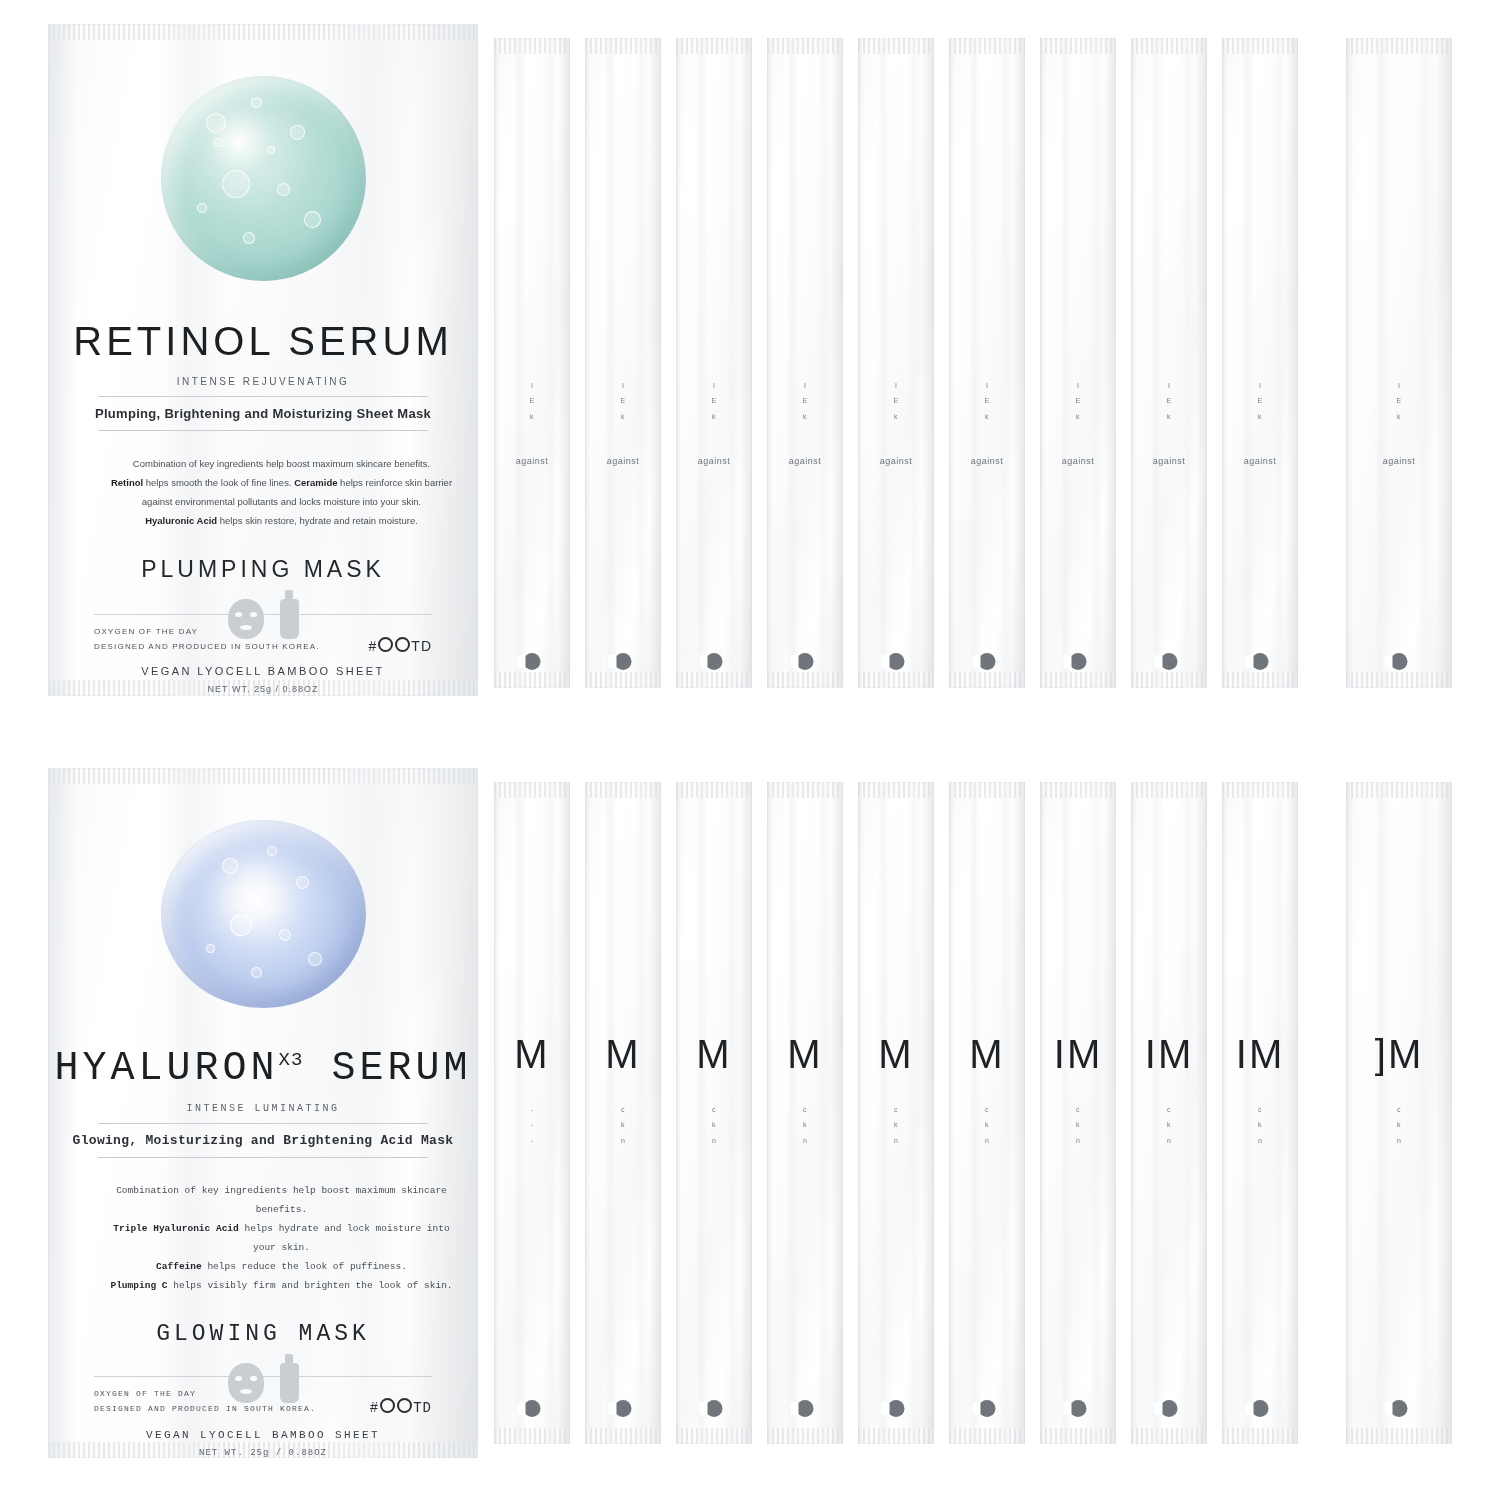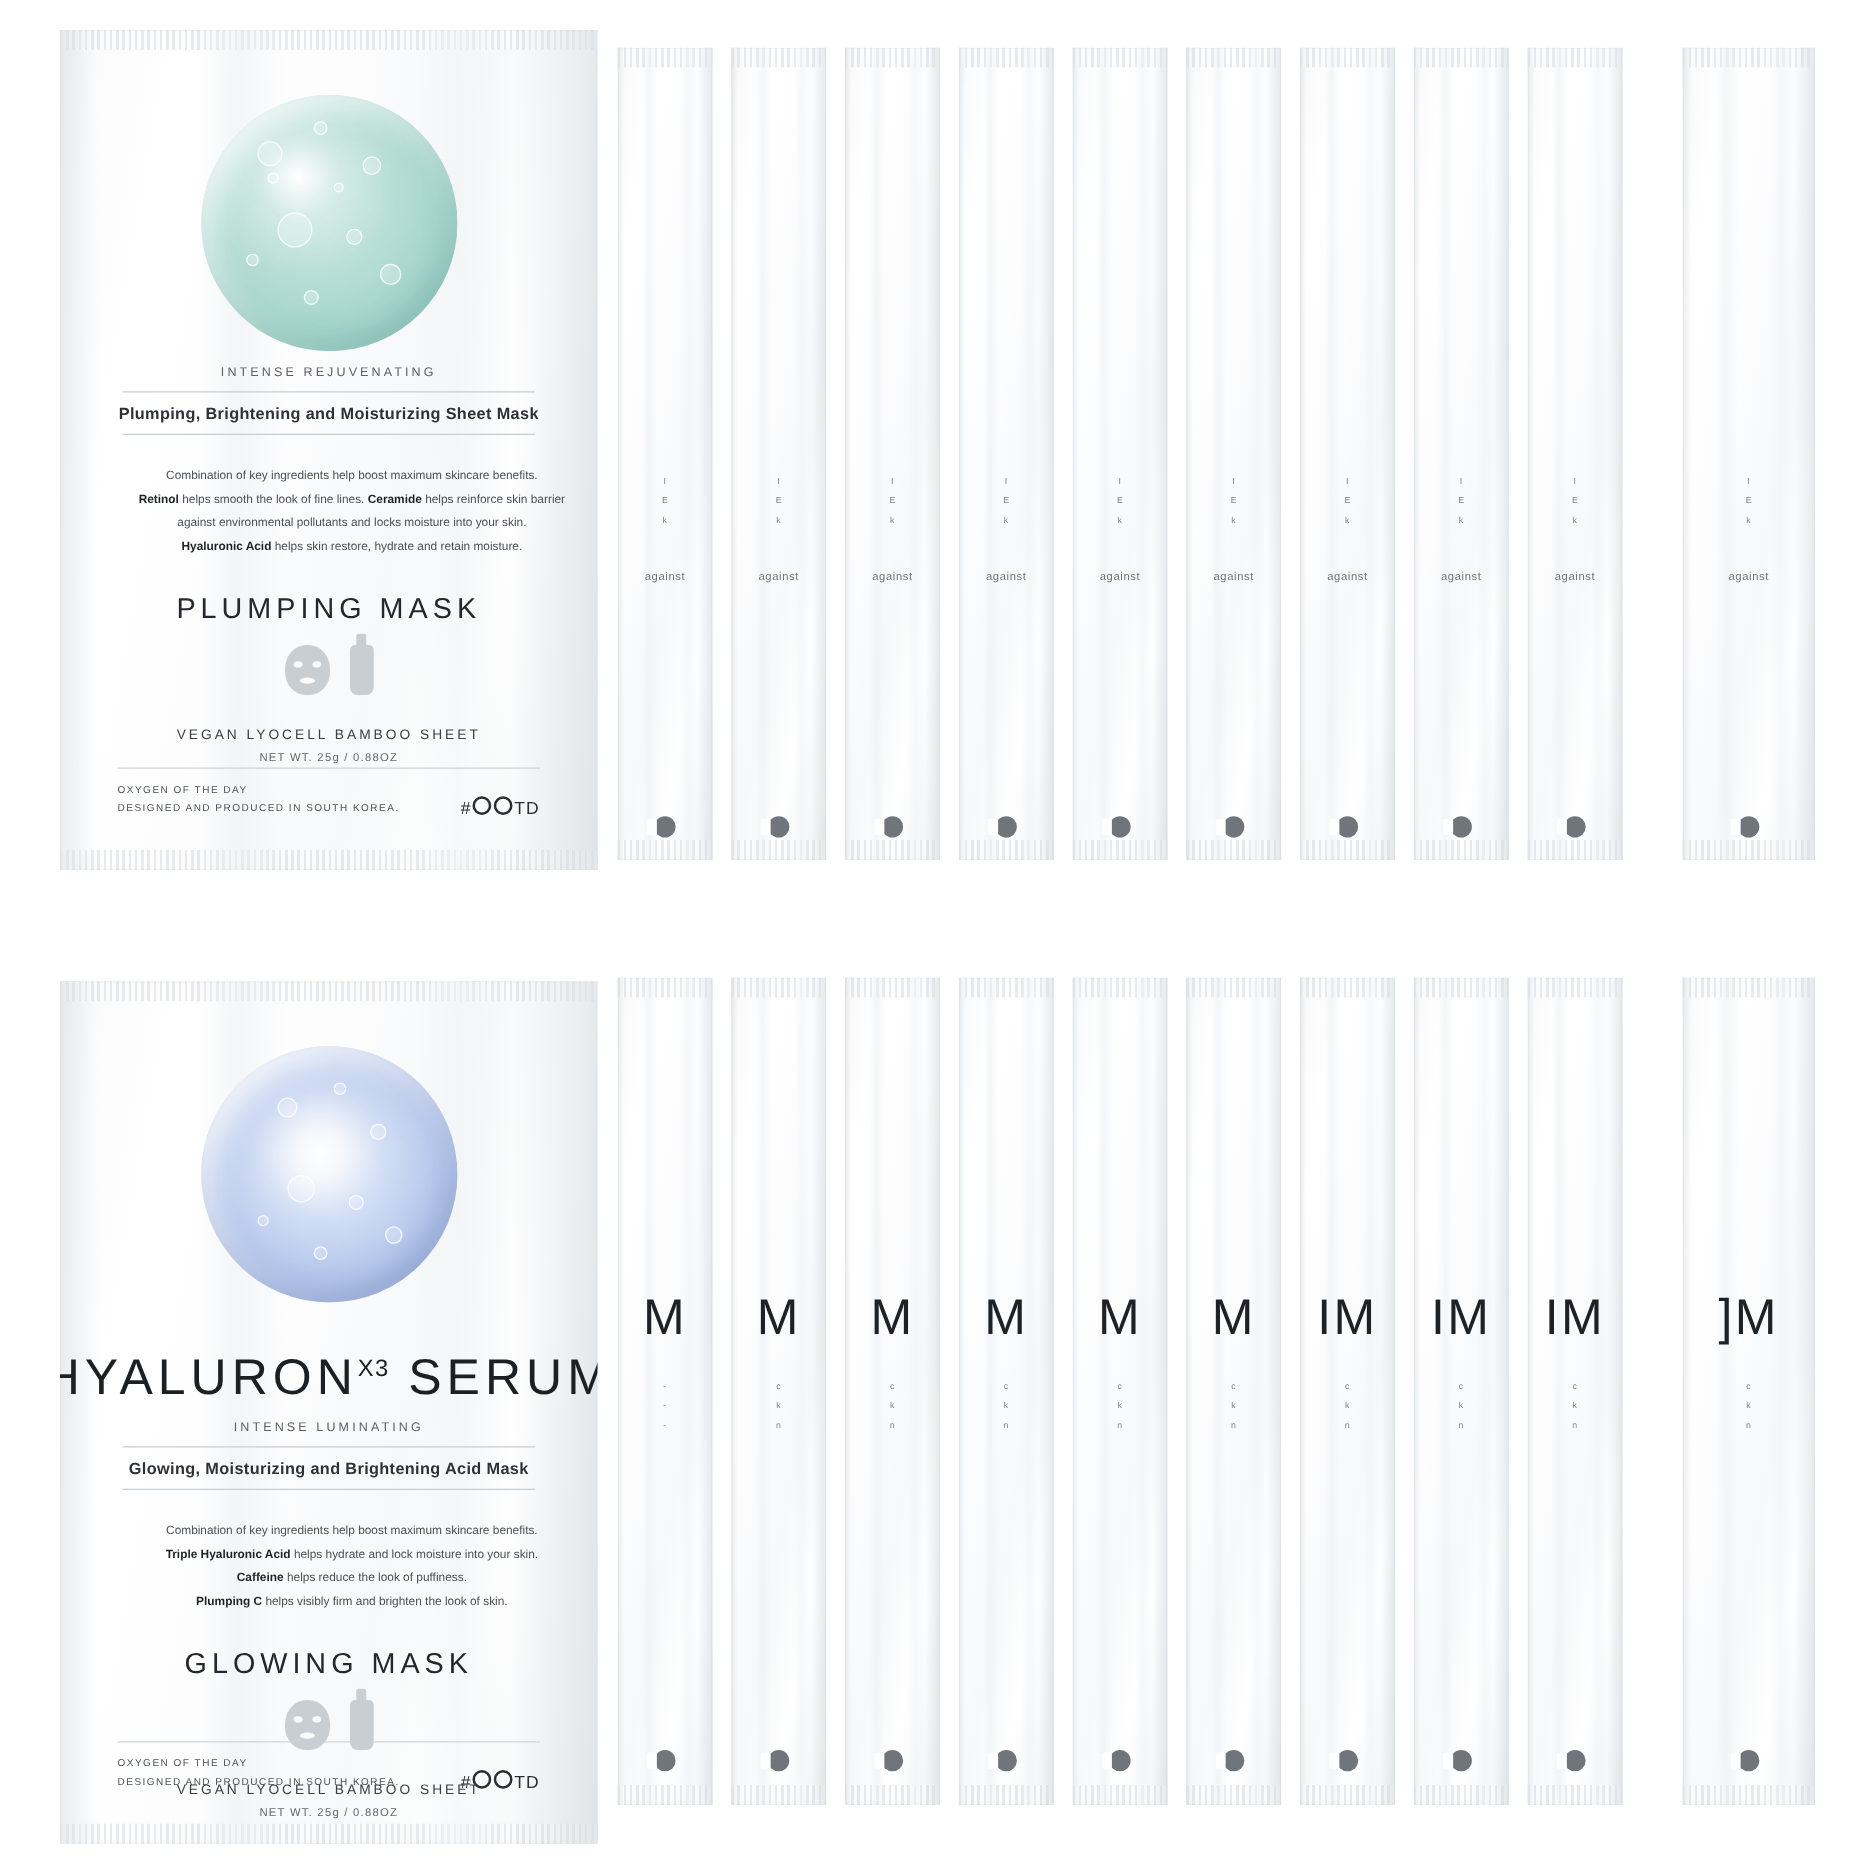--- a/index.html
+++ b/index.html
@@ -325,20 +325,21 @@
           <i style="left:30%; top:46%; width:26px; height:26px;"></i>
           <i style="left:57%; top:52%; width:11px; height:11px;"></i>
           <i style="left:18%; top:62%; width:8px; height:8px;"></i>
           <i style="left:70%; top:66%; width:15px; height:15px;"></i>
           <i style="left:40%; top:76%; width:10px; height:10px;"></i>
           <i style="left:52%; top:34%; width:6px; height:6px;"></i>
           <i style="left:26%; top:30%; width:7px; height:7px;"></i>
         </div>
       </div>
 
+      <div class="title">RETINOL  SERUM</div>
       <div class="subtitle">INTENSE REJUVENATING</div>
       <div class="rule"></div>
       <div class="claim">Plumping, Brightening and Moisturizing Sheet Mask</div>
       <div class="rule"></div>
       <div class="body-copy">
         <div>Combination of key ingredients help boost maximum skincare benefits.</div>
         <div><b>Retinol</b> helps smooth the look of fine lines. <b>Ceramide</b> helps reinforce skin barrier against environmental pollutants and locks moisture into your skin.</div>
         <div><b>Hyaluronic Acid</b> helps skin restore, hydrate and retain moisture.</div>
       </div>
       <div class="masktype">PLUMPING MASK</div>
@@ -434,21 +435,21 @@
   </div>
   <div class="sachet thin" style="left:1346px; top:38px; width:106px; height:650px;">
     <div class="crimp-top"></div>
       <div class="crimp-bottom"></div>
       <div class="gloss"></div>
     <div class="tiny-stack" style="top:340px;">I<br>E<br>k</div>
     <div class="edge-text" style="top:418px;">against</div>
     <div class="logo-mark" style="top:615px;"></div>
   </div>
 
-  <div class="sachet front" style="left:48px; top:785px; width:430px; height:690px;">
+  <div class="sachet front" style="left:48px; top:768px; width:430px; height:690px;font-family:Liberation Mono, monospace;">
     <div class="crimp-top"></div>
     <div class="crimp-bottom"></div>
     <div class="gloss"></div>
     <div class="front-inner">
       <div class="blob hyaluron">
         <div class="bubbles">
           <i style="left:30%; top:20%; width:14px; height:14px;"></i>
           <i style="left:52%; top:14%; width:8px; height:8px;"></i>
           <i style="left:66%; top:30%; width:11px; height:11px;"></i>
           <i style="left:34%; top:50%; width:20px; height:20px;"></i>

